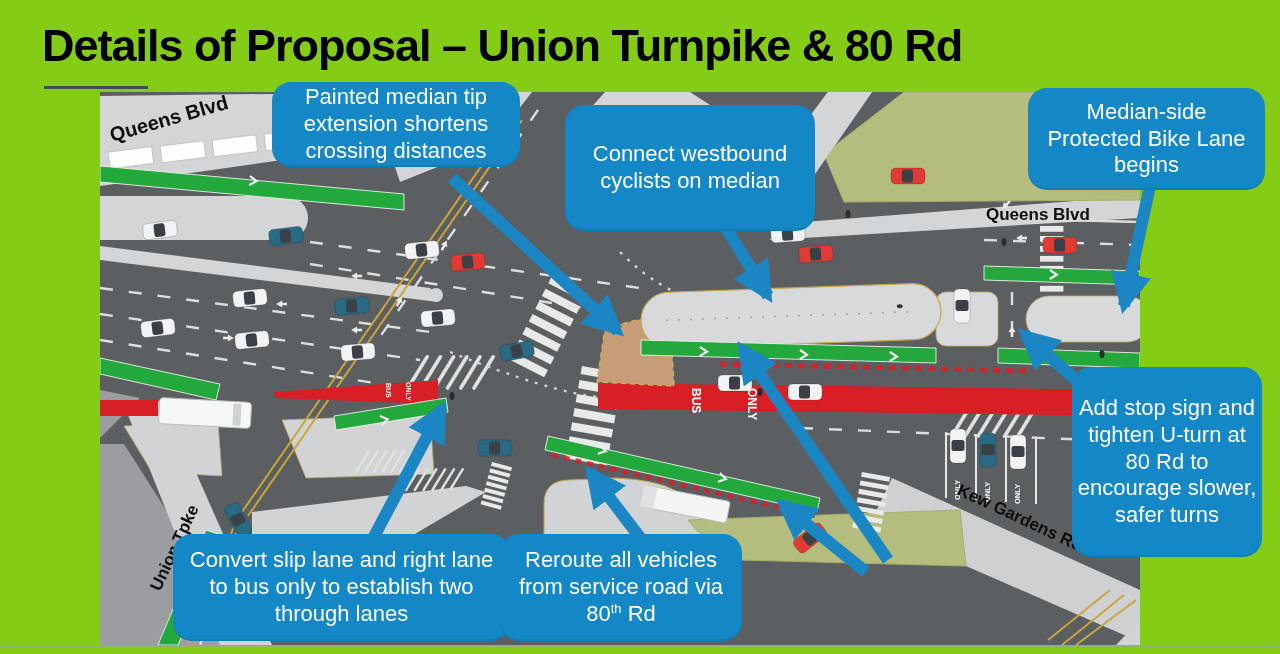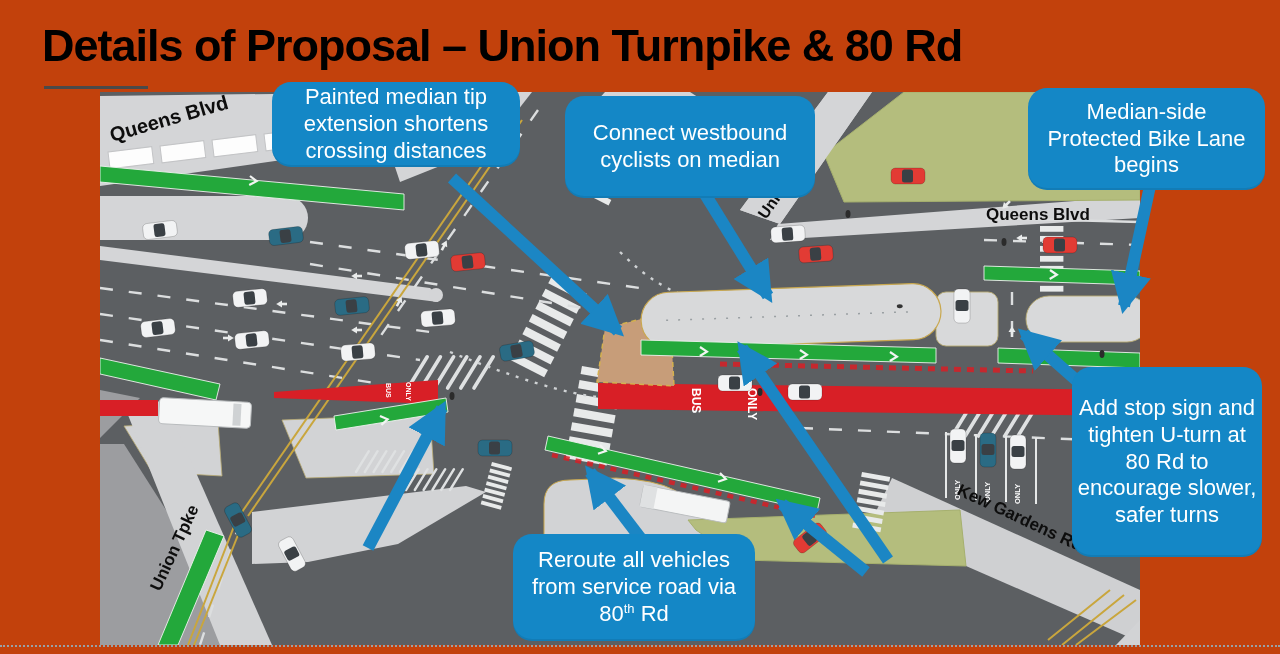--- a/index.html
+++ b/index.html
@@ -1,16 +1,16 @@
 <!DOCTYPE html>
 <html><head>
 <meta charset="utf-8">
 <style>
   html,body{margin:0;padding:0;background:#fff;}
-  .slide{position:relative;width:1280px;height:654px;background:#c2410c;overflow:hidden;
+  .slide{position:relative;width:1280px;height:654px;background:#84cc16;overflow:hidden;
          font-family:"Liberation Sans",sans-serif;}
   .title{position:absolute;left:42px;top:20px;font-size:45px;font-weight:700;color:#000;
          letter-spacing:-1px;white-space:nowrap;}
   .title-underline{position:absolute;left:44px;top:86px;width:104px;height:3px;background:#4a4a4a;}
   .bottom-dots{position:absolute;left:0;top:645px;width:1280px;border-top:2px dotted #9aa0a6;}
   .map{position:absolute;left:100px;top:92px;width:1040px;height:553px;background:#5c5f62;overflow:hidden;}
   .map svg{display:block;}
   .arrows{position:absolute;left:0;top:0;width:1280px;height:654px;pointer-events:none;z-index:5;}
   .co{position:absolute;z-index:6;background:#1487c6;color:#fff;border-radius:19px;
       display:flex;align-items:center;justify-content:center;text-align:center;
@@ -261,27 +261,30 @@
       <path d="M368,548 L442,408" marker-end="url(#ah)"></path>
       <path d="M648,548 L590,472" marker-end="url(#ah)"></path>
       <path d="M888,560 L742,348" marker-end="url(#ah)"></path>
       <path d="M866,572 L782,504" marker-end="url(#ah)"></path>
     </g>
   </svg>
 
   <div class="co" style="left:272px;top:82px;width:248px;height:85px">
     <span>Painted median tip extension shortens crossing distances</span>
   </div>
-  <div class="co" style="left:565px;top:96px;width:250px;height:102px">
+  <div class="co" style="left:565px;top:105px;width:250px;height:126px">
     <span>Connect westbound cyclists on median</span>
   </div>
   <div class="co" style="left:1028px;top:88px;width:237px;height:102px">
     <span>Median-side Protected Bike Lane begins</span>
   </div>
   <div class="co" style="left:1072px;top:367px;width:190px;height:190px;padding:6px 2px">
     <span>Add stop sign and tighten U-turn at 80 Rd to encourage slower, safer turns</span>
   </div>
-  <div class="co" style="left:513px;top:534px;width:242px;height:107px">
+  <div class="co" style="left:173px;top:534px;width:337px;height:107px">
+    <span>Convert slip lane and right lane to bus only to establish two through lanes</span>
+  </div>
+  <div class="co" style="left:500px;top:534px;width:242px;height:107px">
     <span><span>Reroute all vehicles from service road via 80</span><sup>th</sup><span> Rd</span></span>
   </div>
 
   <div class="bottom-dots"></div>
 </div>
 
 </body></html>

